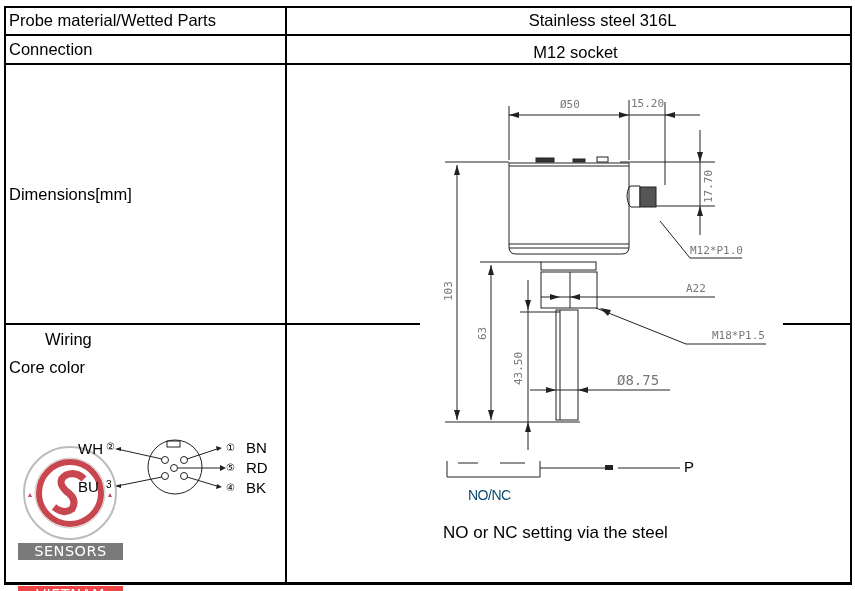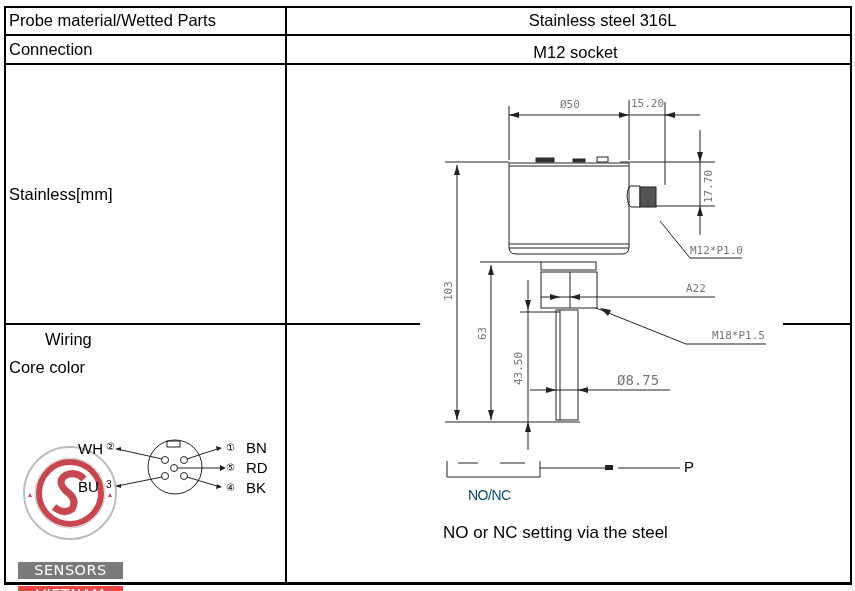--- a/index.html
+++ b/index.html
@@ -27,21 +27,21 @@
 <div class="hline" style="left:783px;top:323px;width:69px;"></div>
 <div class="hline" style="left:4px;top:582px;width:848px;height:3px;"></div>
 <div class="vline" style="left:4px;top:6px;height:579px;"></div>
 <div class="vline" style="left:285px;top:6px;height:579px;"></div>
 <div class="vline" style="left:850px;top:6px;height:579px;"></div>
 
 <div class="cell-text" style="left:9px;top:10px;text-align:center;">Probe material/Wetted Parts</div>
 <div class="cell-text center" style="left:287px;width:631px;top:10px;">Stainless steel 316L</div>
 <div class="cell-text" style="left:9px;top:39px;">Connection</div>
 <div class="cell-text center" style="left:287px;width:497px;top:42px;margin-left:40px;">M12 socket</div>
-<div class="cell-text" style="left:9px;top:184px;">Stainless[mm]</div>
+<div class="cell-text" style="left:9px;top:184px;">Dimensions[mm]</div>
 <div class="cell-text" style="left:9px;top:329px;margin-left:36px;">Wiring</div>
 <div class="cell-text" style="left:9px;top:357px;">Core color</div>
 
 <svg class="abs" style="left:0;top:0;" width="855" height="591" viewBox="0 0 855 591">
   <g stroke="#222" fill="none" stroke-width="1">
 
     <path d="M509 163 L629 163 L629 247 Q629 254 622 254 L516 254 Q509 254 509 247 Z"></path>
     <line x1="509" y1="166" x2="629" y2="166"></line>
     <line x1="509" y1="244" x2="629" y2="244"></line>
     <line x1="509" y1="248" x2="629" y2="248"></line>
@@ -136,21 +136,21 @@
 <div class="abs" style="left:443px;top:523px;font-size:17px;">NO or NC setting via the steel</div>
 
 <svg class="abs" style="left:20px;top:443px;" width="105" height="100" viewBox="0 0 105 100">
   <circle cx="50" cy="50" r="46" fill="none" stroke="#bbb" stroke-width="2"></circle>
   <circle cx="50" cy="50" r="35" fill="none" stroke="#ccc" stroke-width="1"></circle>
   <circle cx="50" cy="50" r="31" fill="none" stroke="#c8474f" stroke-width="6"></circle>
   <path d="M64 36 Q56 28 46 32 Q36 38 46 48 Q58 56 52 66 Q44 72 34 64" fill="none" stroke="#c8474f" stroke-width="7"></path>
   <polygon points="10,50 12,54 8,54" fill="#c8474f"></polygon>
   <polygon points="90,50 92,54 88,54" fill="#c8474f"></polygon>
 </svg>
-<div class="logo-badge" style="top:543px;background:#7a7a7a;margin-top:19px;">SENSORS</div>
+<div class="logo-badge" style="top:543px;background:#7a7a7a;">SENSORS</div>
 <div class="logo-badge" style="top:586px;background:#ef4444;">VIETNAM</div>
 
 <svg class="abs" style="left:100px;top:435px;" width="150" height="65" viewBox="0 0 150 65">
   <g stroke="#222" fill="none" stroke-width="1">
     <circle cx="75" cy="32" r="27"></circle>
     <rect x="67" y="6" width="13" height="6"></rect>
     <circle cx="65" cy="25" r="3.5"></circle>
     <circle cx="84" cy="25" r="3.5"></circle>
     <circle cx="74" cy="33" r="3.5"></circle>
     <circle cx="65" cy="41" r="3.5"></circle>

